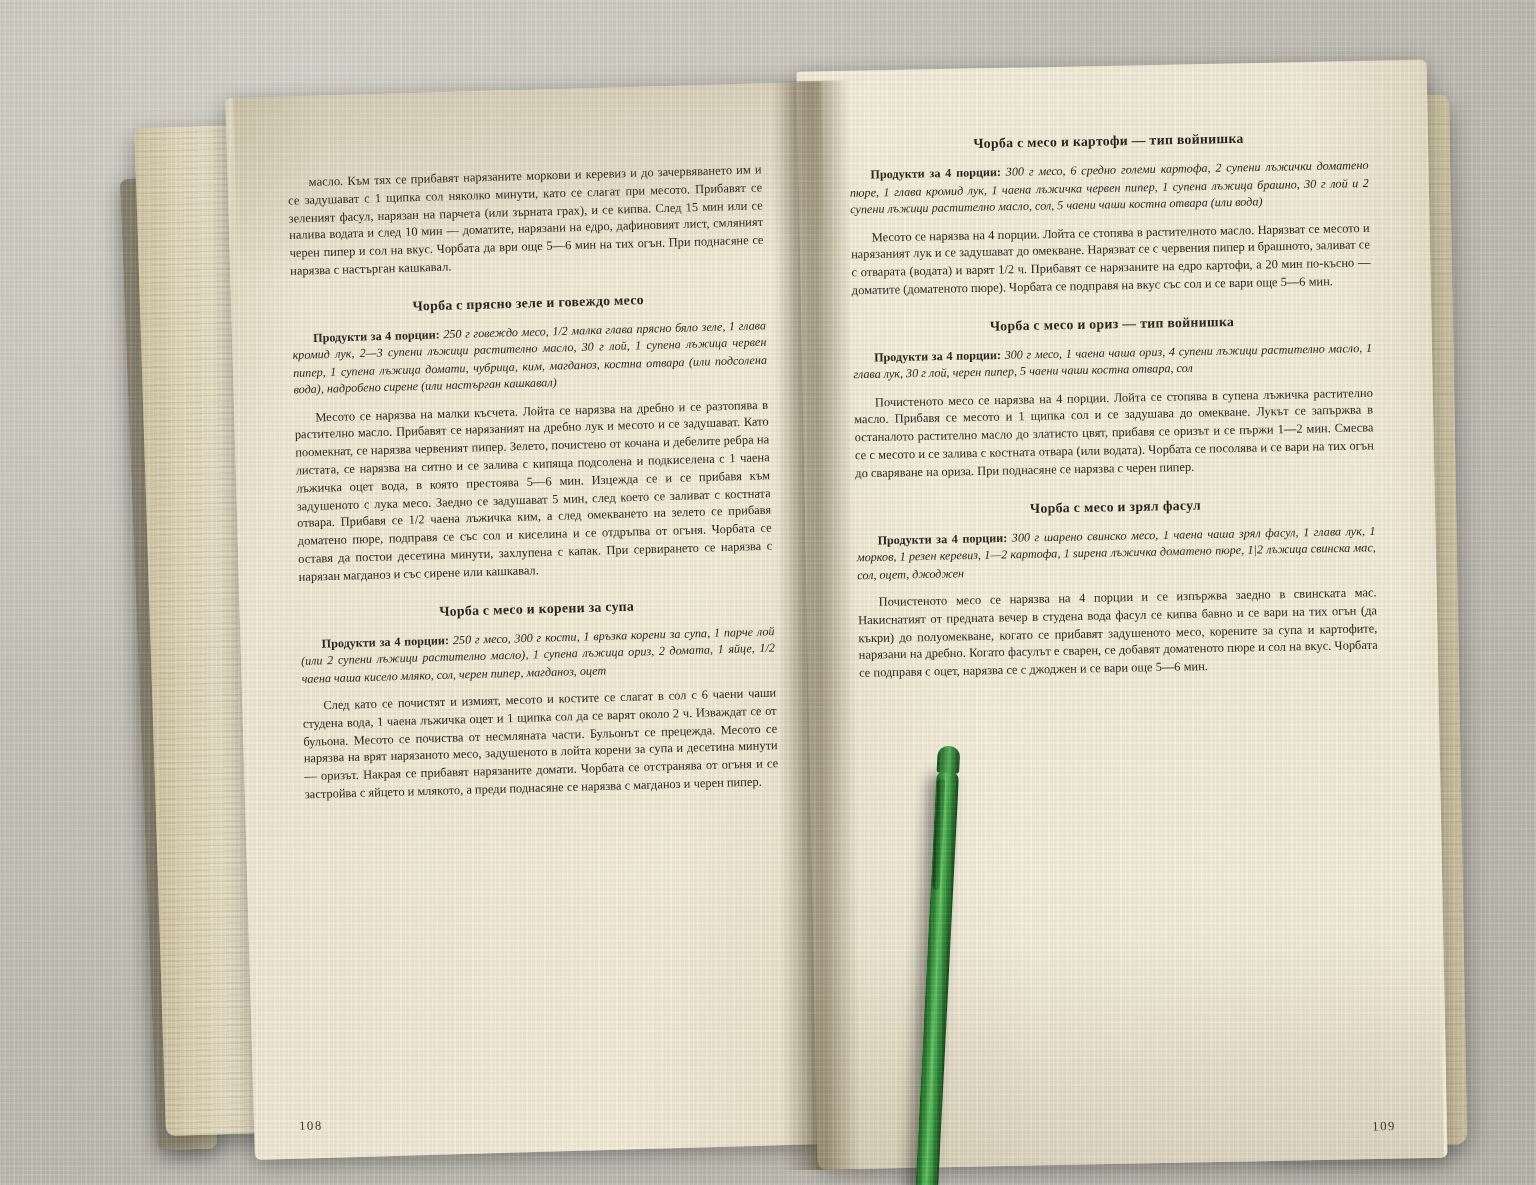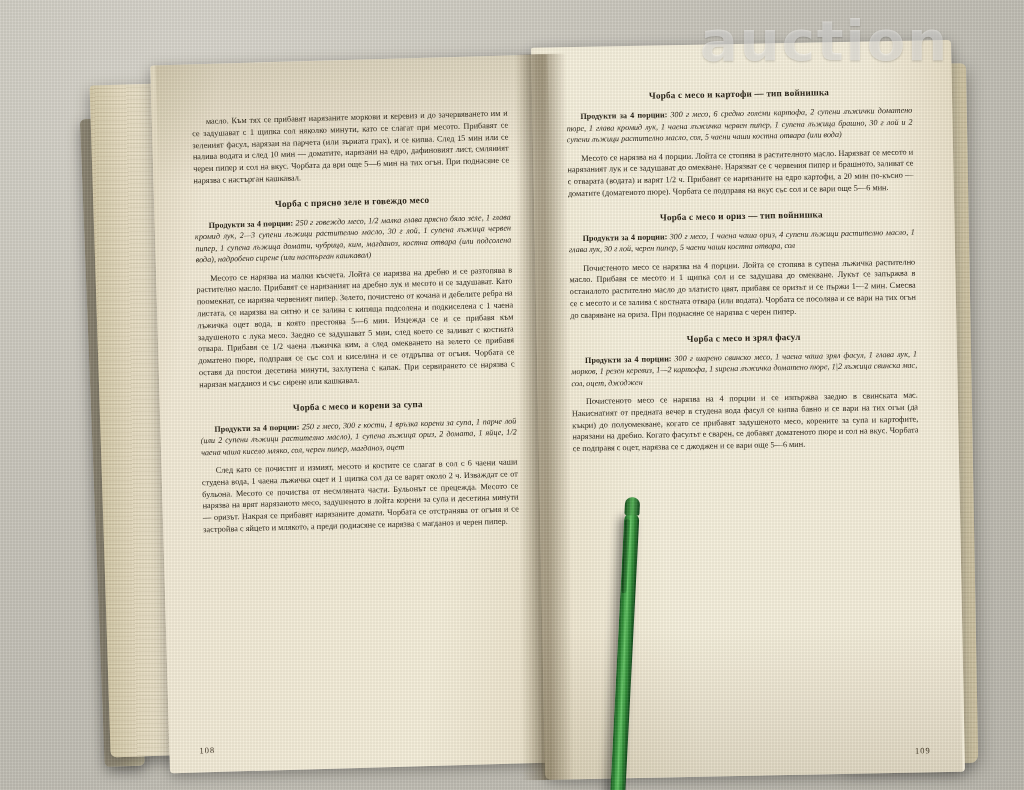--- a/index.html
+++ b/index.html
@@ -252,21 +252,20 @@
     transform: rotate(-1.6deg);
     border-radius: 5px;
     box-shadow: 0 5px 14px rgba(0,0,0,0.4);
   }
 </style>
 </head>
 <body>
 
 <div id="scene">
 
-  <div class="watermark" id="wm-main">auction</div>
 
   <div id="book">
 
     <div id="cover-edge"></div>
     <div class="page-block" id="stack-left"></div>
     <div class="page-block" id="stack-right"></div>
 
     <div class="page-block" id="page-left">
       <div class="page-inner">
 

